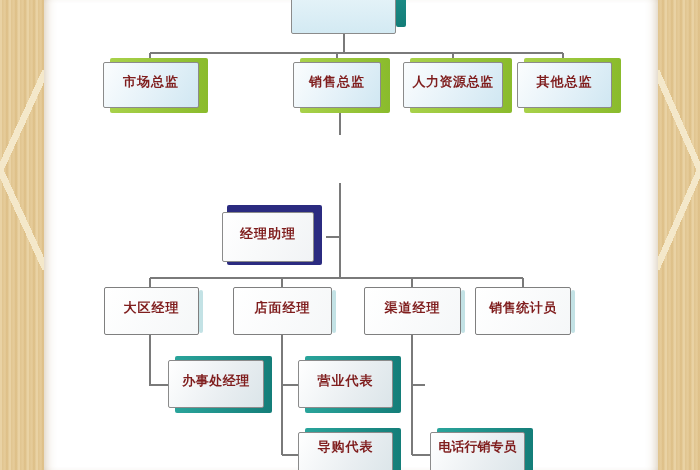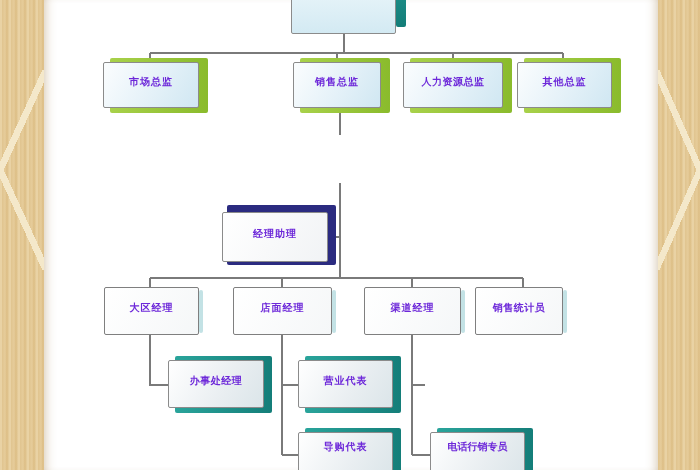--- a/index.html
+++ b/index.html
@@ -48,21 +48,21 @@
   .node{position:absolute;z-index:4;}
   .node .frame{position:absolute;border-radius:2px;}
   .node .face{
     position:absolute;left:0;top:0;right:0;bottom:0;
     border:1px solid #8b8b8b;border-radius:2px;background:#ffffff;
   }
   .node .label{
     position:absolute;left:0;top:0;right:0;bottom:0;
     display:flex;align-items:center;justify-content:center;
     padding-bottom:6px;box-sizing:border-box;
-    font-size:10px;font-weight:600;letter-spacing:1px;color:#6d28d9;white-space:nowrap;
+    font-size:13px;font-weight:600;letter-spacing:1px;color:#7f1d1d;white-space:nowrap;
   }
   
   .tealtop .frame{left:auto;right:-10px;top:-28px;bottom:7px;width:10px;
     background:linear-gradient(180deg,#2aa49d,#137d78);}
   .tealtop .face{background:linear-gradient(180deg,#f0f8fb,#d3eaf3);}
   .tealtop .label{padding-bottom:22px;}
   
   .green3d .frame{left:7px;top:-4px;right:-9px;bottom:-5px;
     background:linear-gradient(90deg,#a8d14a,#8abb2c);}
   .green3d .face{background:linear-gradient(120deg,#fbfdfe 0%,#e4f1f8 55%,#d0e7f2 100%);}
@@ -127,21 +127,21 @@
     <span class="label" style="letter-spacing:0.5px">人力资源总监</span>
   </div>
 
   <div class="node green3d" style="left:517px;top:62px;width:95px;height:46px">
     <span class="frame"></span>
     <span class="face"></span>
     <span class="label">其他总监</span>
   </div>
 
 
-  <div class="node navy3d" style="left:222px;top:212px;width:106px;height:50px">
+  <div class="node navy3d" style="left:222px;top:212px;width:92px;height:50px">
     <span class="frame"></span>
     <span class="face"></span>
     <span class="label">经理助理</span>
   </div>
 
   <div class="node plain" style="left:104px;top:287px;width:95px;height:48px">
     <span class="frame"></span>
     <span class="face"></span>
     <span class="label">大区经理</span>
   </div>
@@ -151,21 +151,21 @@
     <span class="face"></span>
     <span class="label">渠道经理</span>
   </div>
 
   <div class="node plain" style="left:233px;top:287px;width:99px;height:48px">
     <span class="frame"></span>
     <span class="face"></span>
     <span class="label">店面经理</span>
   </div>
 
-  <div class="node plain" style="left:475px;top:287px;width:88px;height:48px">
+  <div class="node plain" style="left:475px;top:287px;width:96px;height:48px">
     <span class="frame"></span>
     <span class="face"></span>
     <span class="label" style="letter-spacing:0.5px">销售统计员</span>
   </div>
 
   <div class="node teal3d" style="left:168px;top:360px;width:96px;height:48px">
     <span class="frame"></span>
     <span class="face"></span>
     <span class="label" style="letter-spacing:0.5px">办事处经理</span>
   </div>

